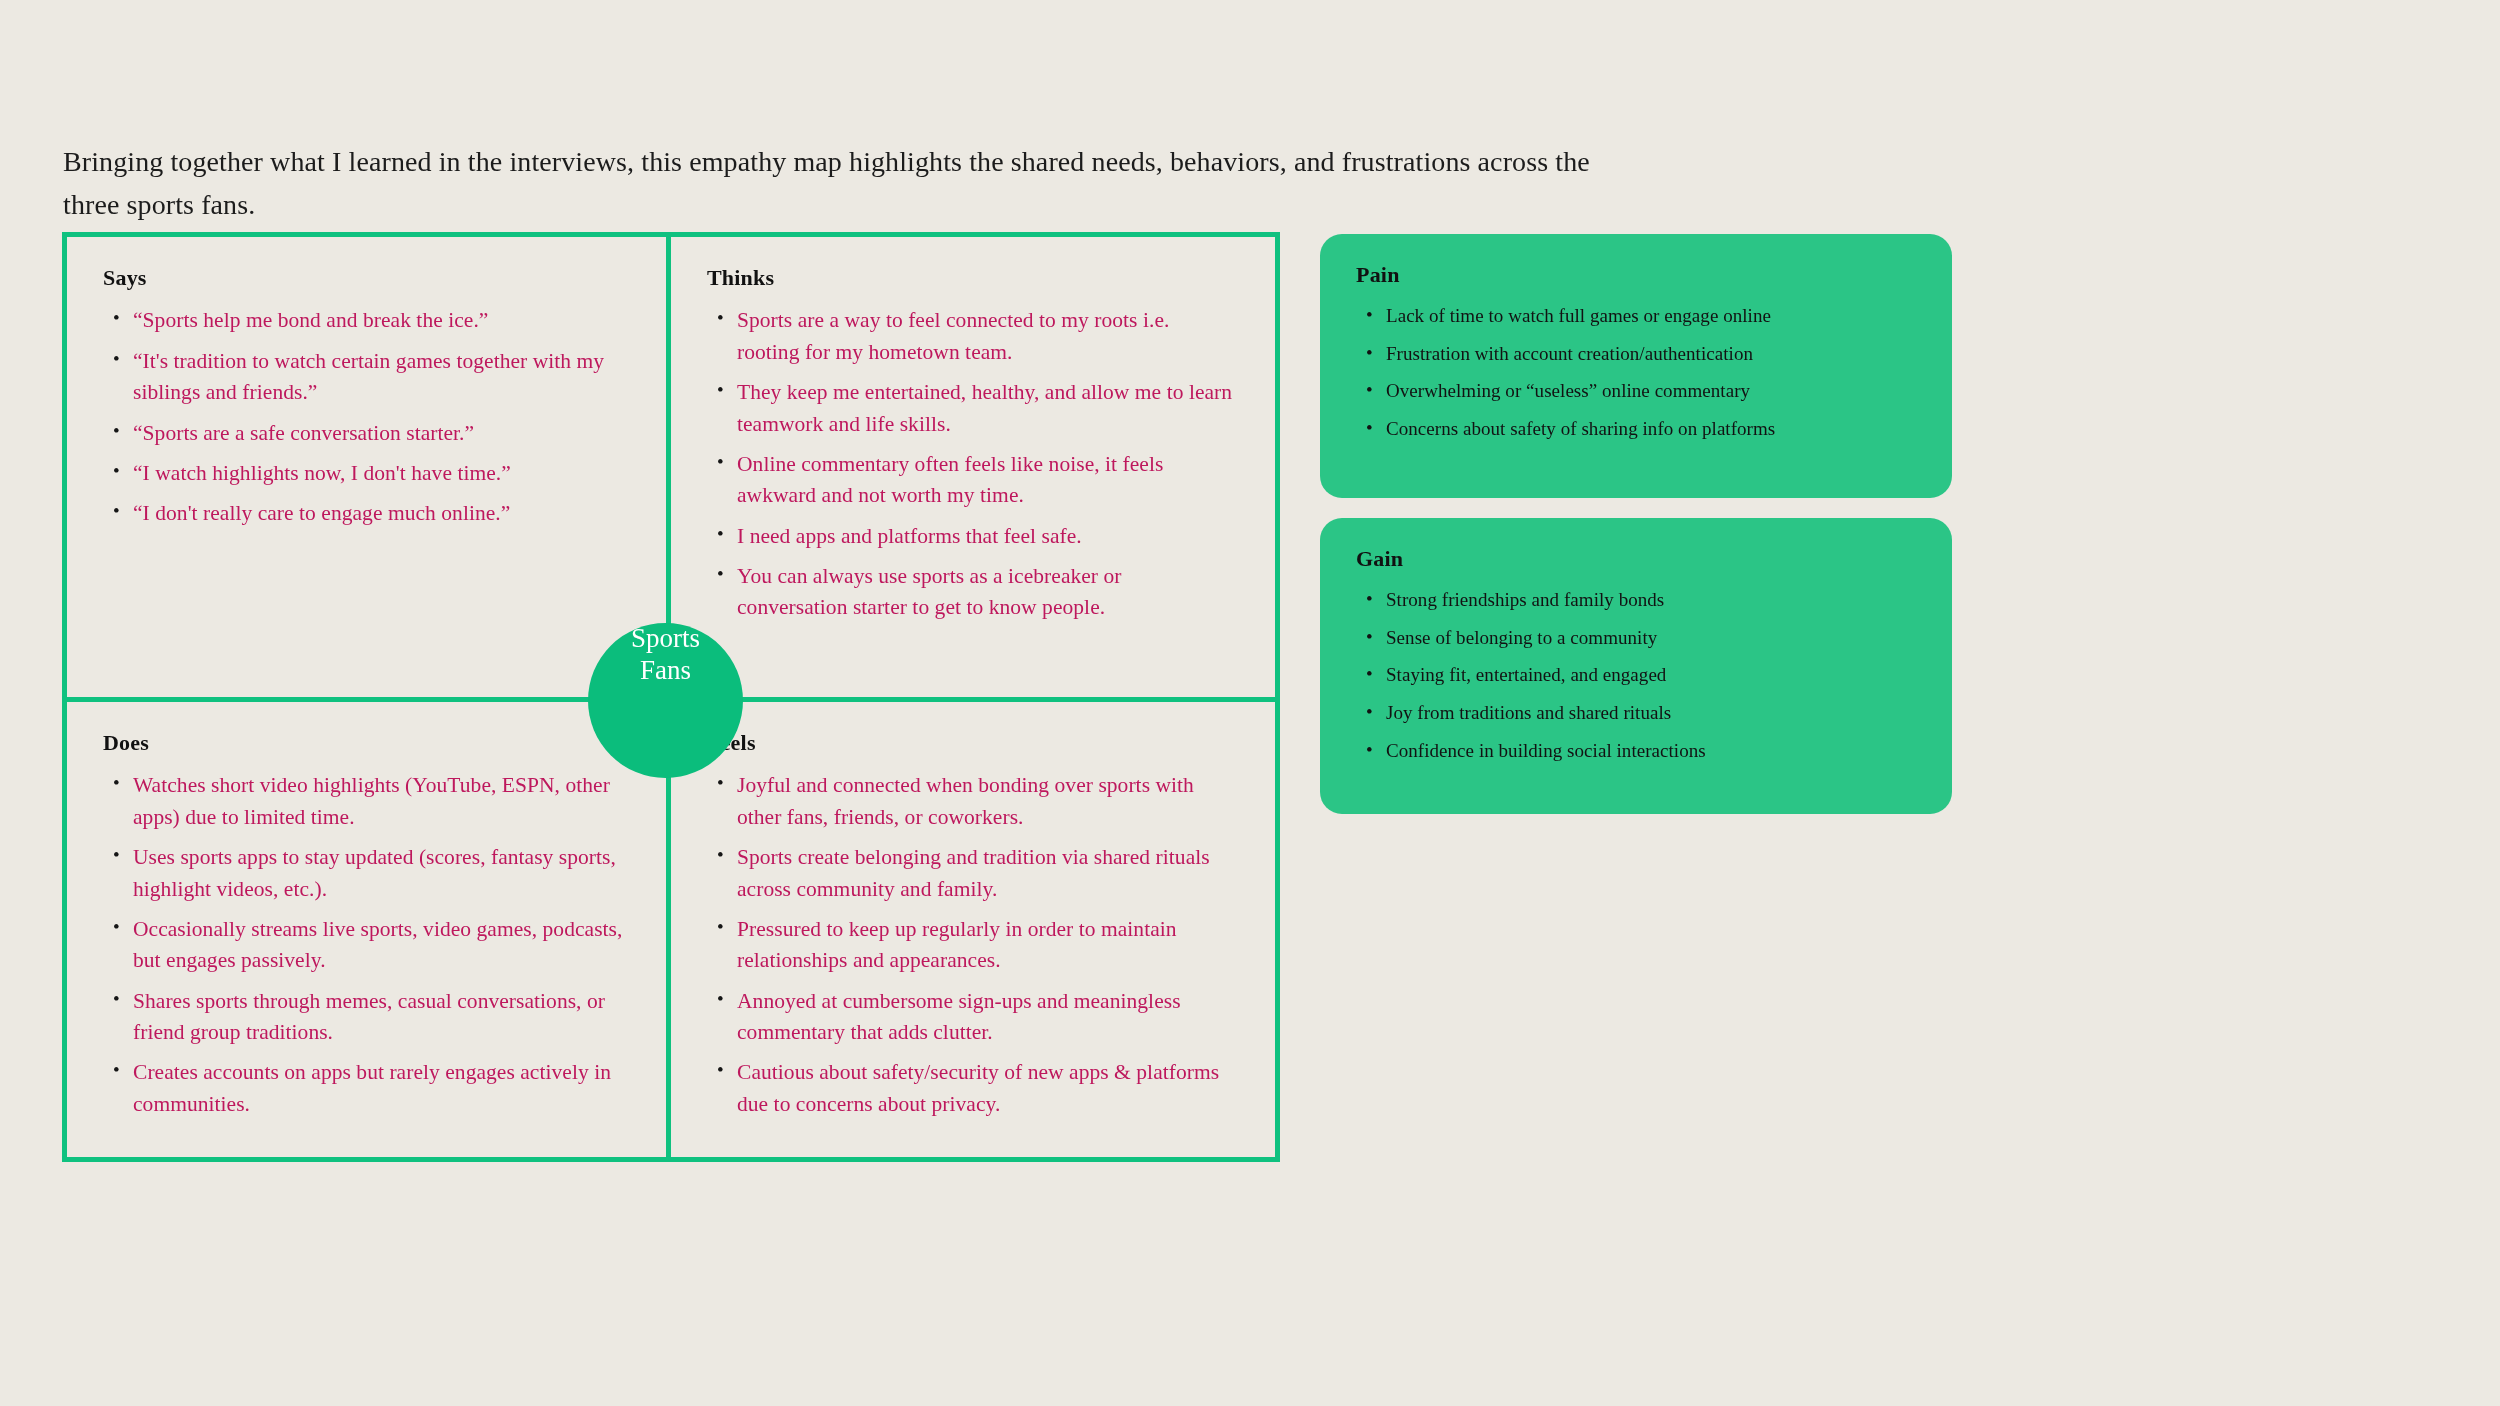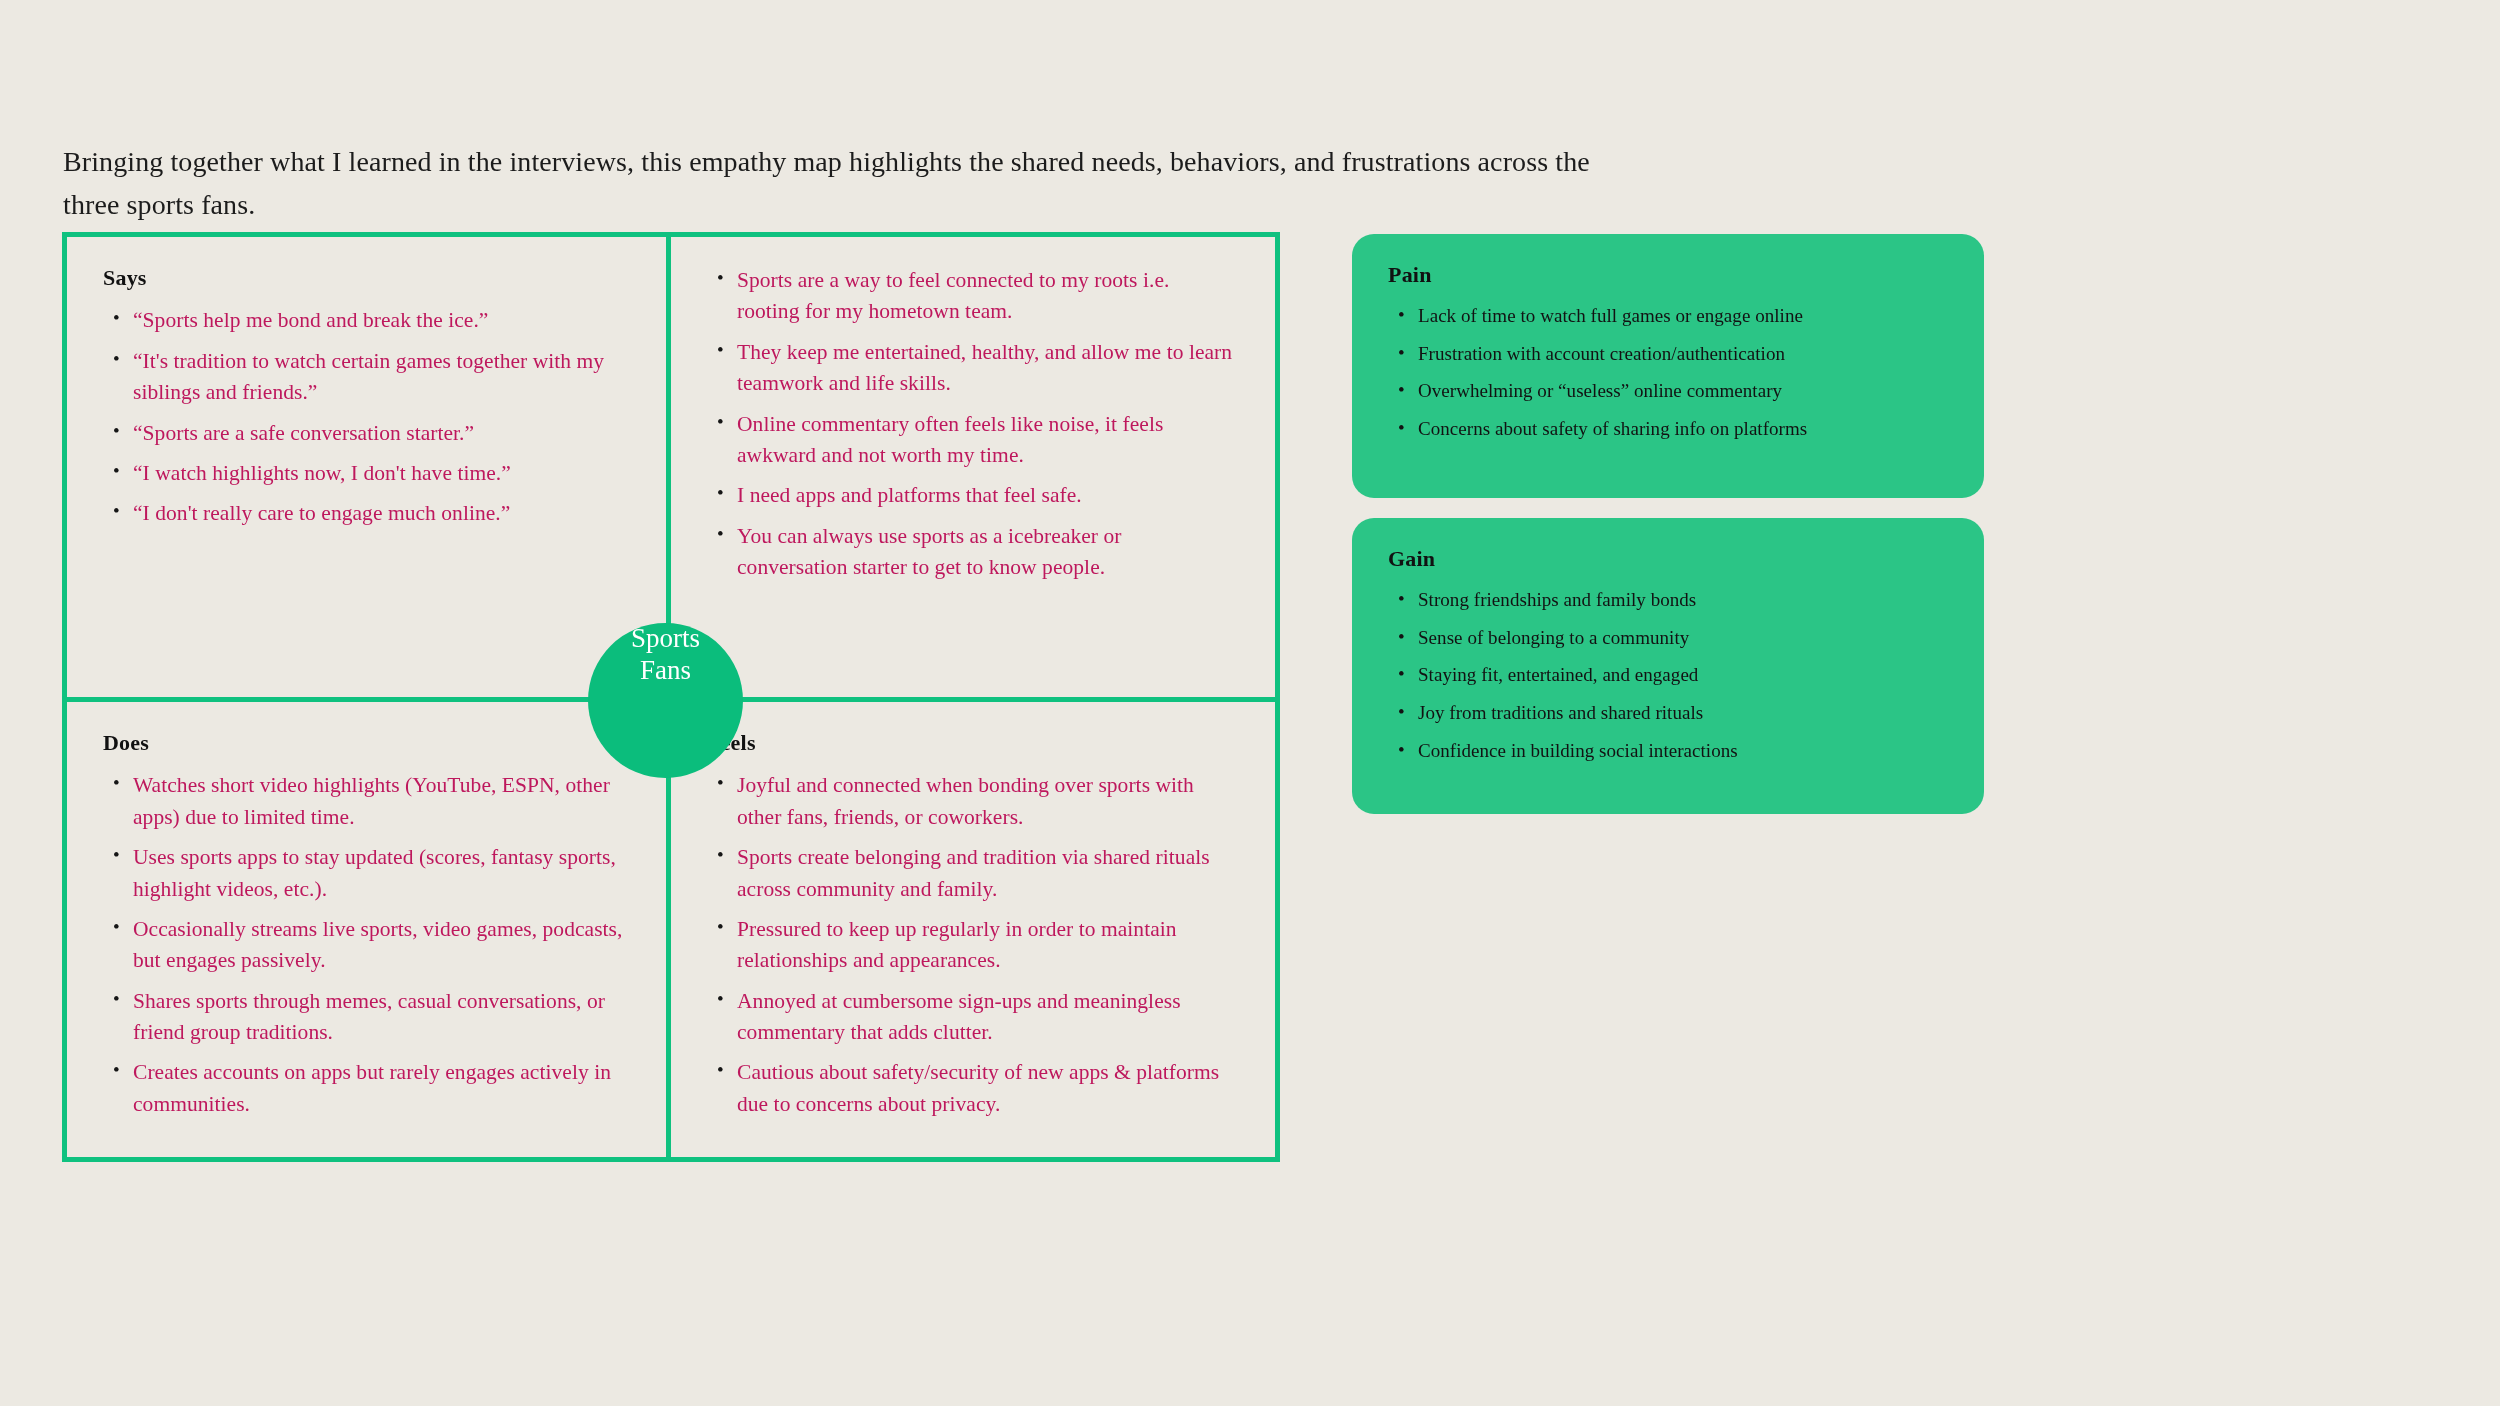--- a/index.html
+++ b/index.html
@@ -105,21 +105,20 @@
 
   
   .side-card {
     position: absolute;
     left: 1320px;
     width: 632px;
     background: #2bc586;
     border-radius: 22px;
     box-sizing: border-box;
     padding: 28px 34px 30px 36px;
-    margin-left: 32px;
   }
   .card-pain { top: 234px; height: 264px; }
   .card-gain { top: 518px; height: 296px; }
 
   .card-title {
     font-size: 22px;
     line-height: 1.2;
     margin: 0 0 14px 0;
     color: #111;
     letter-spacing: 0.2px;
@@ -158,20 +157,21 @@
     <ul class="quad-list">
       <li>“Sports help me bond and break the ice.”</li>
       <li>“It's tradition to watch certain games together with my siblings and friends.”</li>
       <li>“Sports are a safe conversation starter.”</li>
       <li>“I watch highlights now, I don't have time.”</li>
       <li>“I don't really care to engage much online.”</li>
     </ul>
   </div>
 
   <div class="quad quad-thinks">
+    <h3 class="quad-title">Thinks</h3>
     <ul class="quad-list">
       <li>Sports are a way to feel connected to my roots i.e. rooting for my hometown team.</li>
       <li>They keep me entertained, healthy, and allow me to learn teamwork and life skills.</li>
       <li>Online commentary often feels like noise, it feels awkward and not worth my time.</li>
       <li>I need apps and platforms that feel safe.</li>
       <li>You can always use sports as a icebreaker or conversation starter to get to know people.</li>
     </ul>
   </div>
 
   <div class="quad quad-does">

